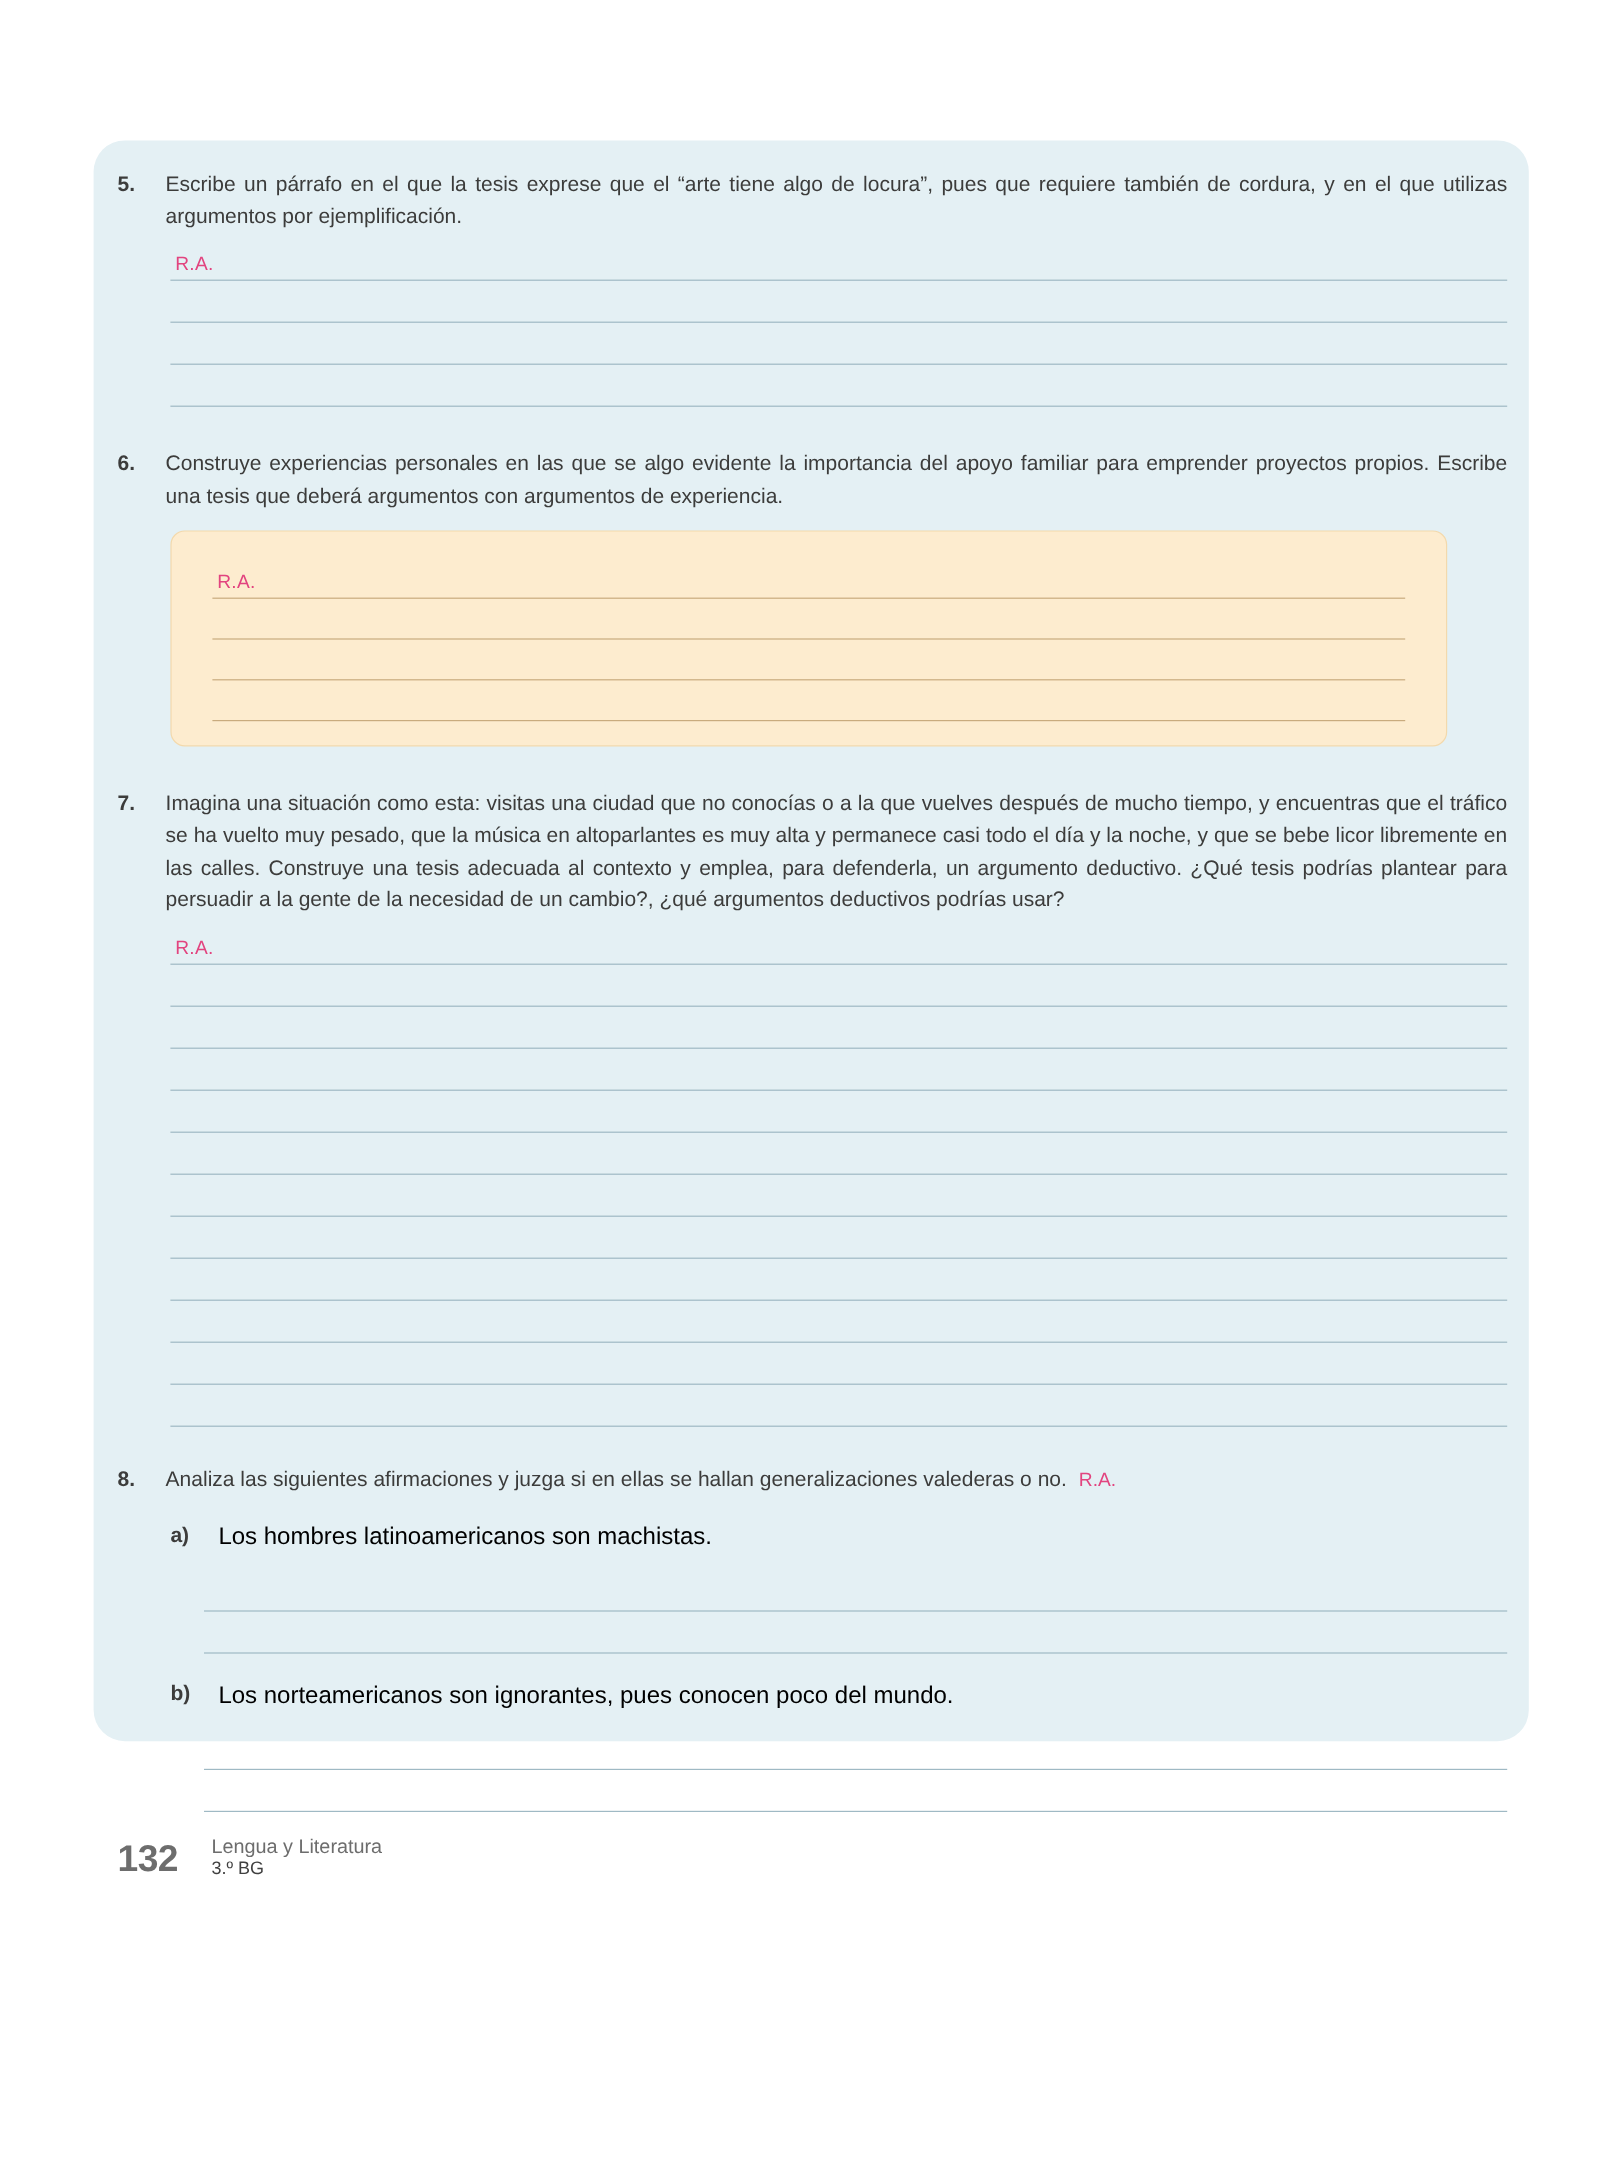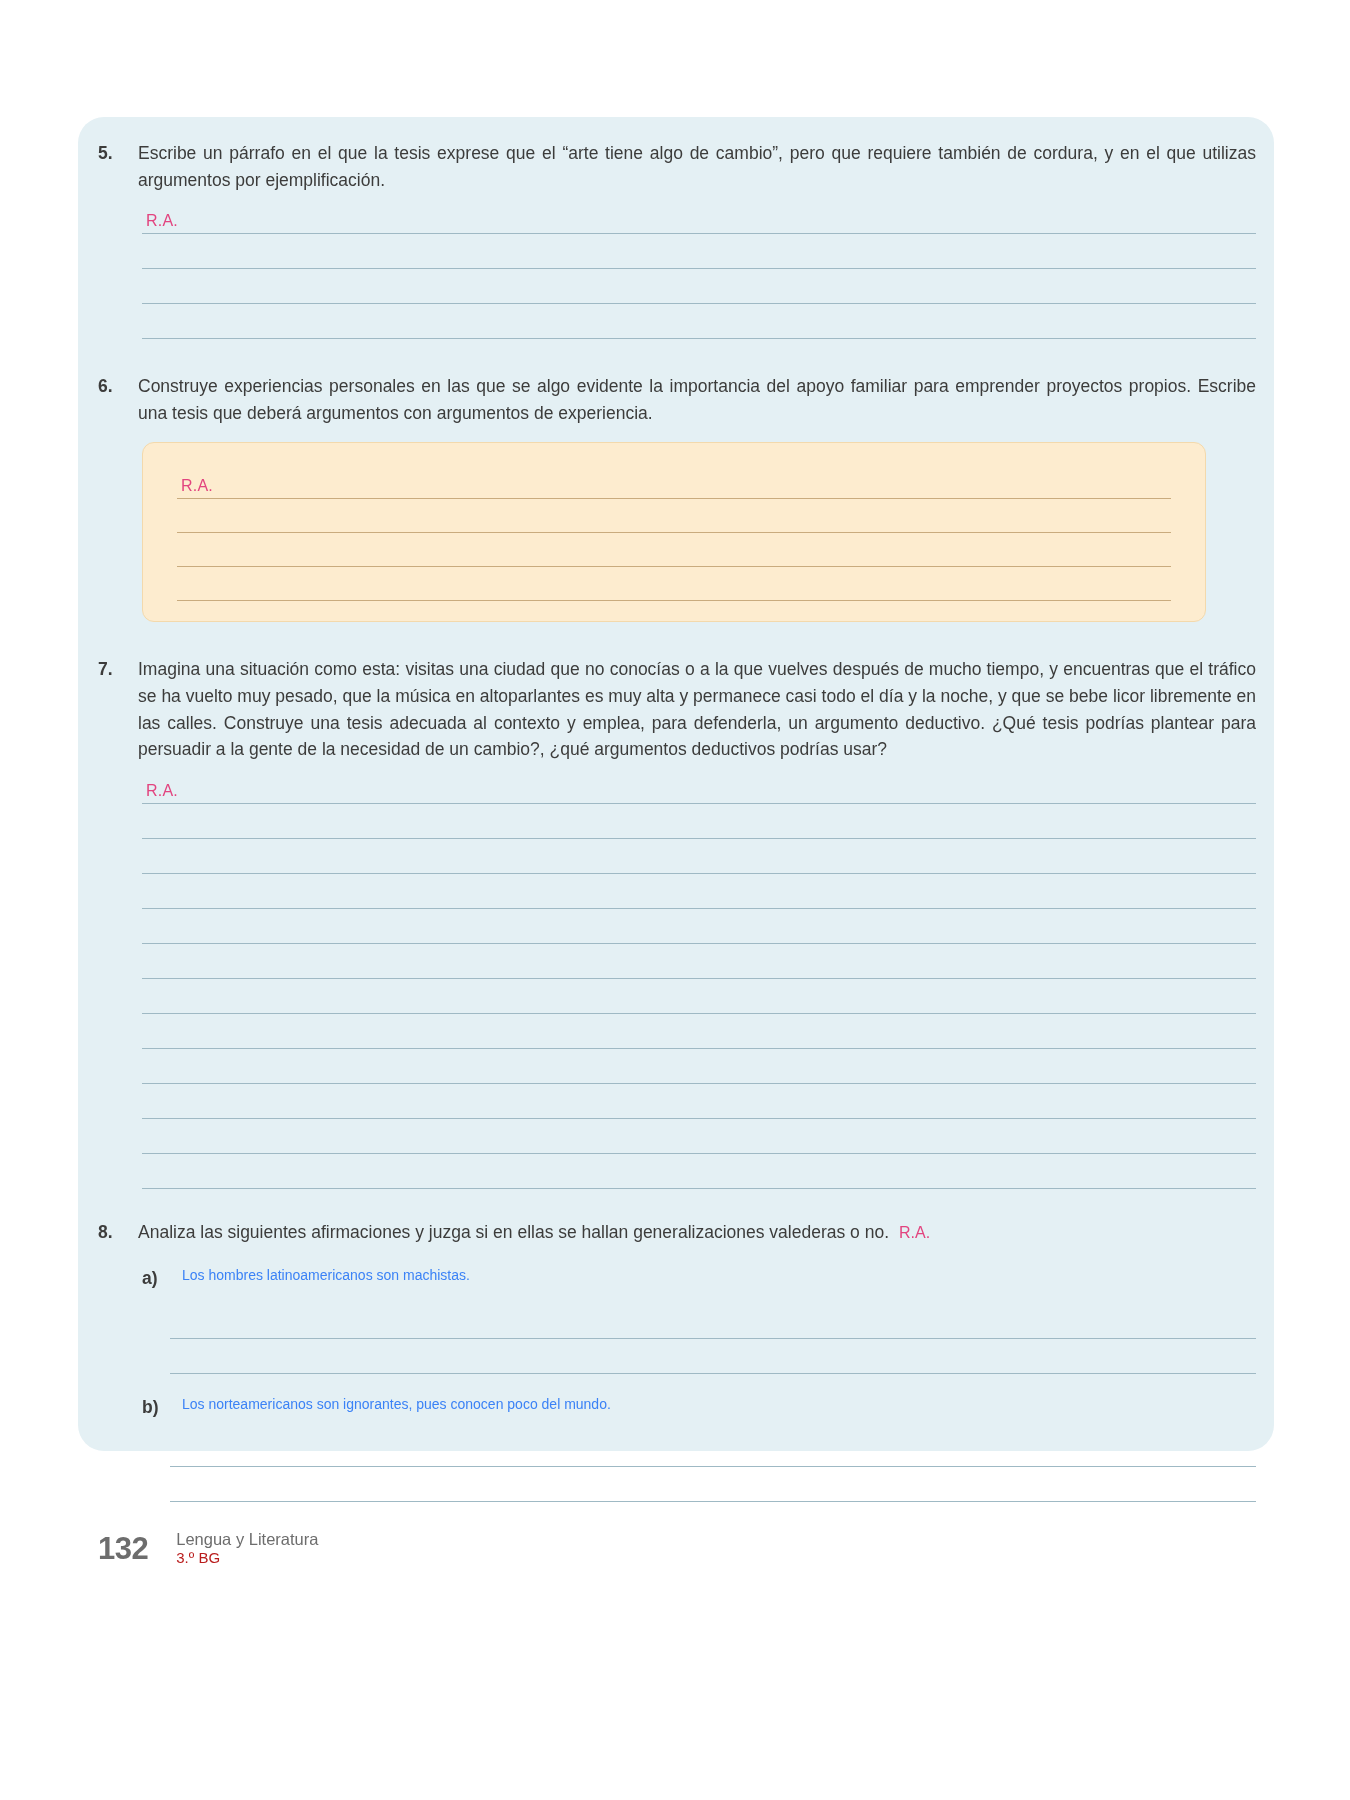--- a/index.html
+++ b/index.html
@@ -117,23 +117,23 @@
   .sub-label {
     width: 40px;
     flex: 0 0 40px;
     font-weight: bold;
     font-size: 17.5px;
     color: #3c3c3b;
     line-height: 1.5;
   }
   .sub-text {
     flex: 1 1 auto;
-    font-size: 14px;
+    font-size: 20px;
     line-height: 1.5;
-    color: #3b82f6;
+    color: #000000;
   }
   .inline-ra {
     color: #e2447f;
     font-size: 16px;
     margin-left: 10px;
   }
 
   
   .footer {
     position: absolute;
@@ -153,35 +153,35 @@
     margin-left: 28px;
     line-height: 1.18;
     padding-bottom: 1px;
   }
   .footer-title {
     font-size: 16.5px;
     color: #6d6d6d;
   }
   .footer-sub {
     font-size: 15px;
-    color: #b91c1c;
+    color: #404040;
   }
 </style>
 </head>
 <body>
 
 <div class="page">
   <div class="panel"></div>
 
   <div class="content">
 
     <div class="exercise" style="margin-bottom:34px;">
       <div class="ex-head">
         <div class="ex-num">5.</div>
-        <div class="ex-text"><b>Escribe</b><span> un párrafo en el que la tesis exprese que el “arte tiene algo de cambio”, pero que requiere también de cordura, y en el que utilizas argumentos por ejemplificación.</span></div>
+        <div class="ex-text"><b>Escribe</b><span> un párrafo en el que la tesis exprese que el “arte tiene algo de locura”, pues que requiere también de cordura, y en el que utilizas argumentos por ejemplificación.</span></div>
       </div>
       <div class="lines indent-a">
         <div class="line">
             <span class="ra">R.A.</span>
           </div>
         <div class="line"></div>
         <div class="line"></div>
         <div class="line"></div>
       </div>
     </div>

